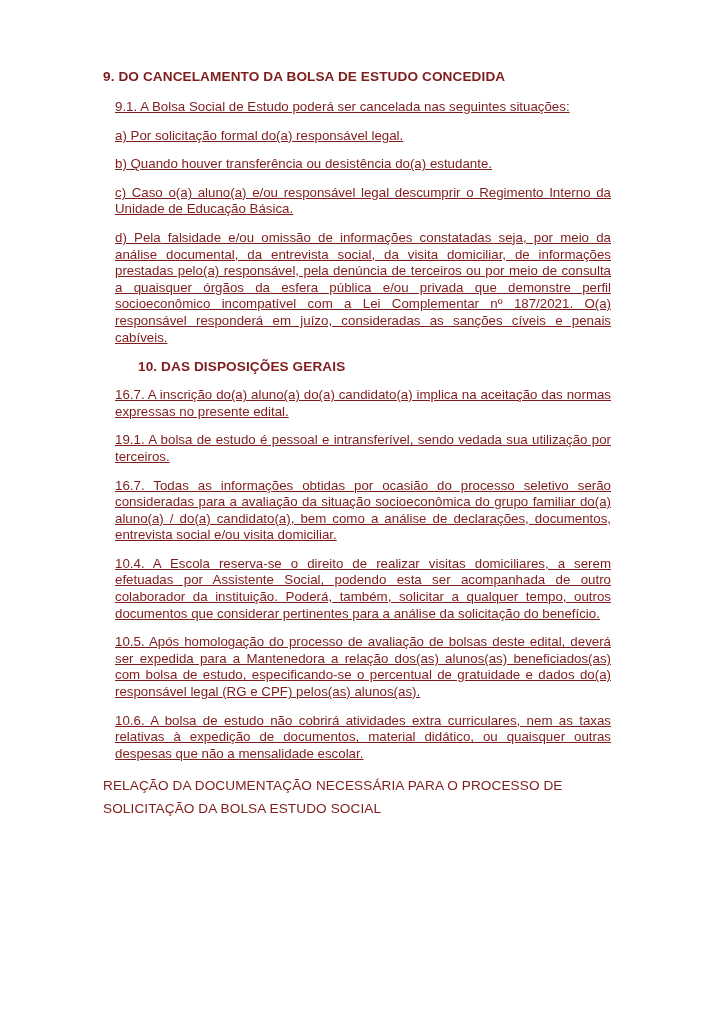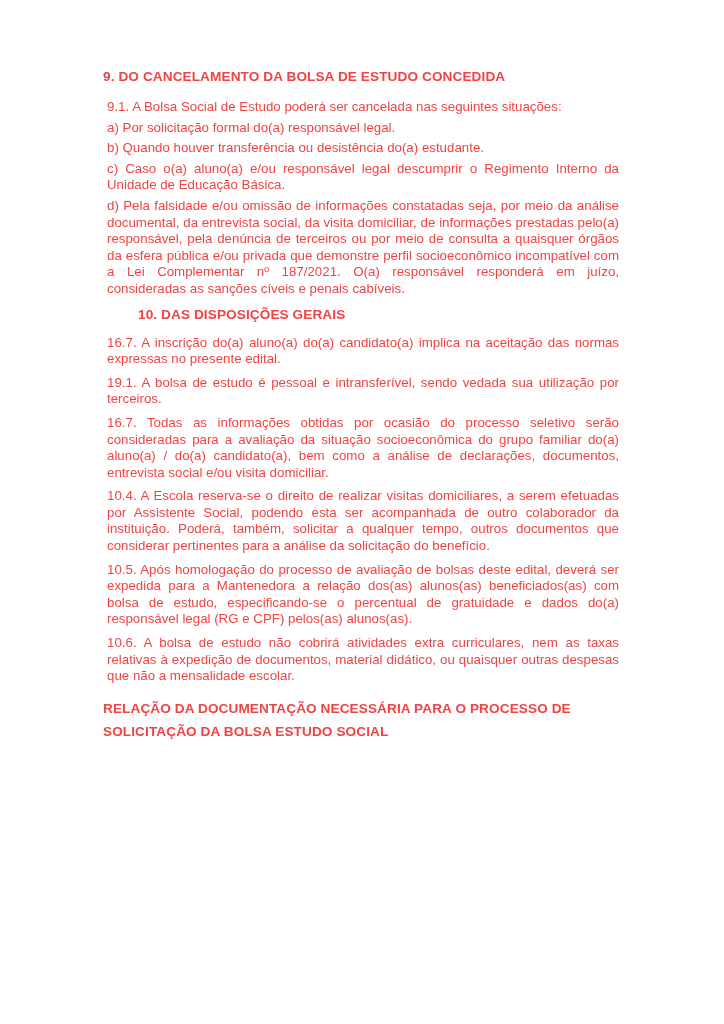--- a/index.html
+++ b/index.html
@@ -7,21 +7,21 @@
     padding: 0;
     background: #ffffff;
   }
   .page {
     position: relative;
     width: 724px;
     height: 1024px;
     background: #ffffff;
     overflow: hidden;
     font-family: "Liberation Sans", "DejaVu Sans", sans-serif;
-    color: #ef4444;
+    color: #7f1d1d;
   }
   .content {
     position: absolute;
     left: 103px;
     top: 68px;
     width: 520px;
   }
   .h-section {
     font-size: 13.6px;
     font-weight: 700;
@@ -35,28 +35,29 @@
     margin-left: 35px;
   }
   .list-block {
     margin-top: 14px;
     margin-bottom: 0;
   }
   .para {
     font-size: 13.3px;
     line-height: 16.6px;
     text-align: justify;
-    margin: 4px;
+    margin: 12px;
+    text-decoration: underline;
   }
   .para.sp {
     margin-bottom: 7px;
   }
   .footer-heading {
     font-size: 13.6px;
-    font-weight: 700;
+    font-weight: 400;
     line-height: 23px;
     margin: 12px 0 0 0;
     letter-spacing: 0.1px;
     text-align: left;
   }
 </style>
 </head>
 <body>
 
 <div class="page">

